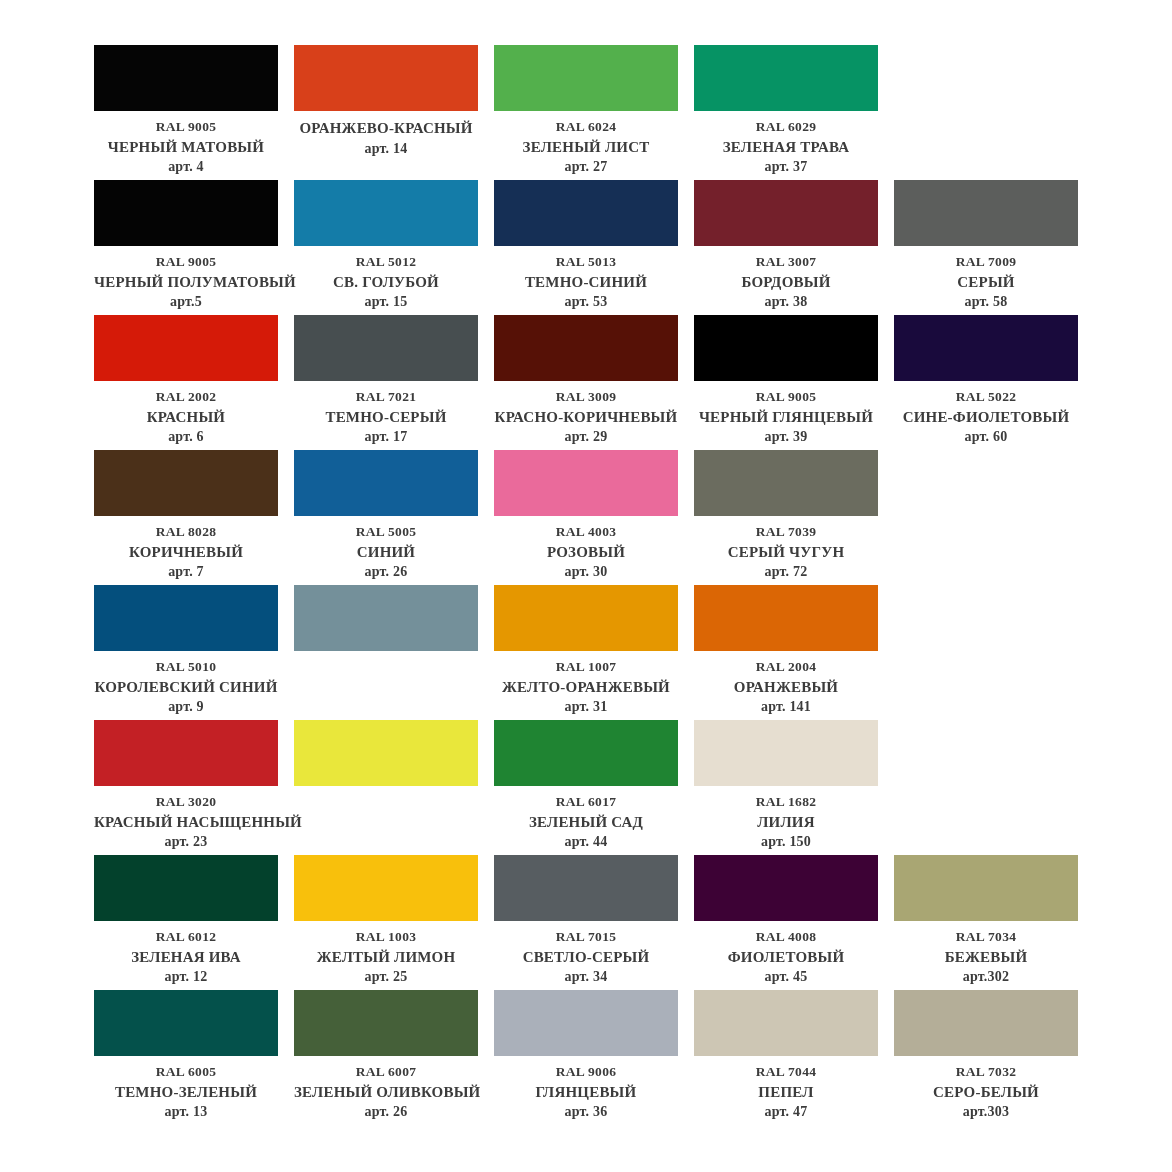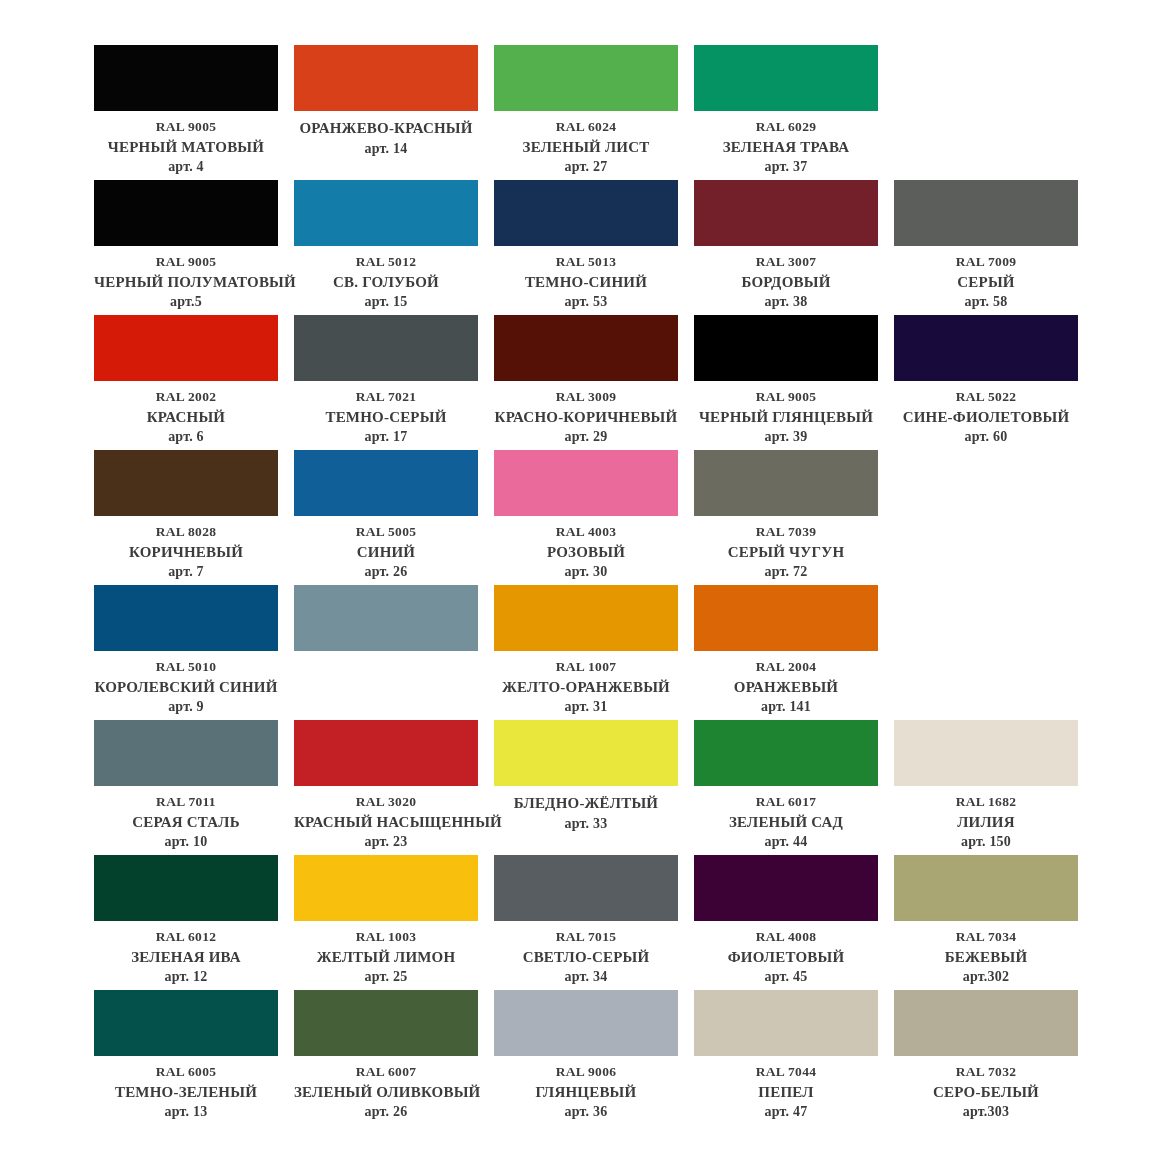--- a/index.html
+++ b/index.html
@@ -269,41 +269,29 @@
         <div class="swatch" title="ОРАНЖЕВЫЙ" style="background-color: rgb(219, 102, 5);"></div>
         <div class="caption">
           <span class="ral">RAL 2004</span>
           <span class="name">ОРАНЖЕВЫЙ</span>
           <span class="art">арт. 141</span>
         </div>
       </div>
     </div>
     <div class="row">
       <div class="cell">
-        <div class="swatch" title="СЕРАЯ СТАЛЬ" style="background-color: rgb(90, 113, 119);"></div>
-        <div class="caption">
-          <span class="ral">RAL 7011</span>
-          <span class="name">СЕРАЯ СТАЛЬ</span>
-          <span class="art">арт. 10</span>
-        </div>
-      </div>
-      <div class="cell">
         <div class="swatch" title="КРАСНЫЙ НАСЫЩЕННЫЙ" style="background-color: rgb(195, 32, 37);"></div>
         <div class="caption">
           <span class="ral">RAL 3020</span>
           <span class="name">КРАСНЫЙ НАСЫЩЕННЫЙ</span>
           <span class="art">арт. 23</span>
         </div>
       </div>
       <div class="cell">
         <div class="swatch" title="БЛЕДНО-ЖЁЛТЫЙ" style="background-color: rgb(233, 231, 59);"></div>
-        <div class="caption">
-          <span class="name">БЛЕДНО-ЖЁЛТЫЙ</span>
-          <span class="art">арт. 33</span>
-        </div>
       </div>
       <div class="cell">
         <div class="swatch" title="ЗЕЛЕНЫЙ САД" style="background-color: rgb(31, 132, 50);"></div>
         <div class="caption">
           <span class="ral">RAL 6017</span>
           <span class="name">ЗЕЛЕНЫЙ САД</span>
           <span class="art">арт. 44</span>
         </div>
       </div>
       <div class="cell">

